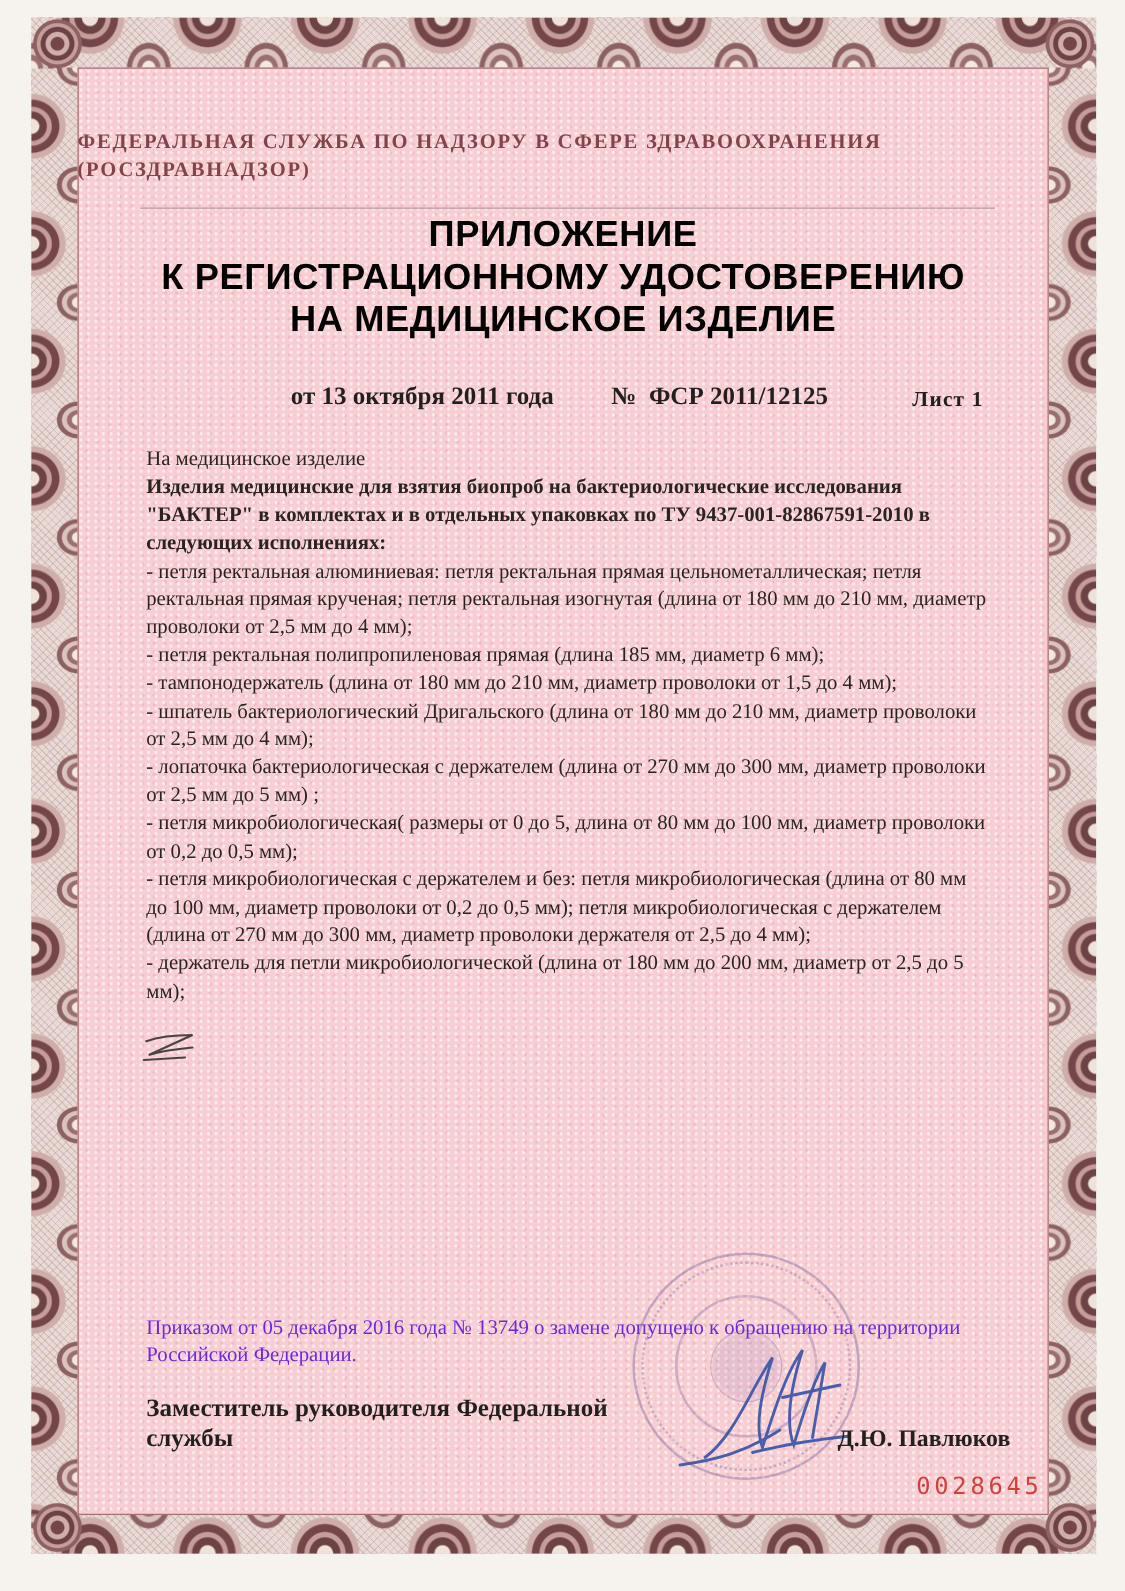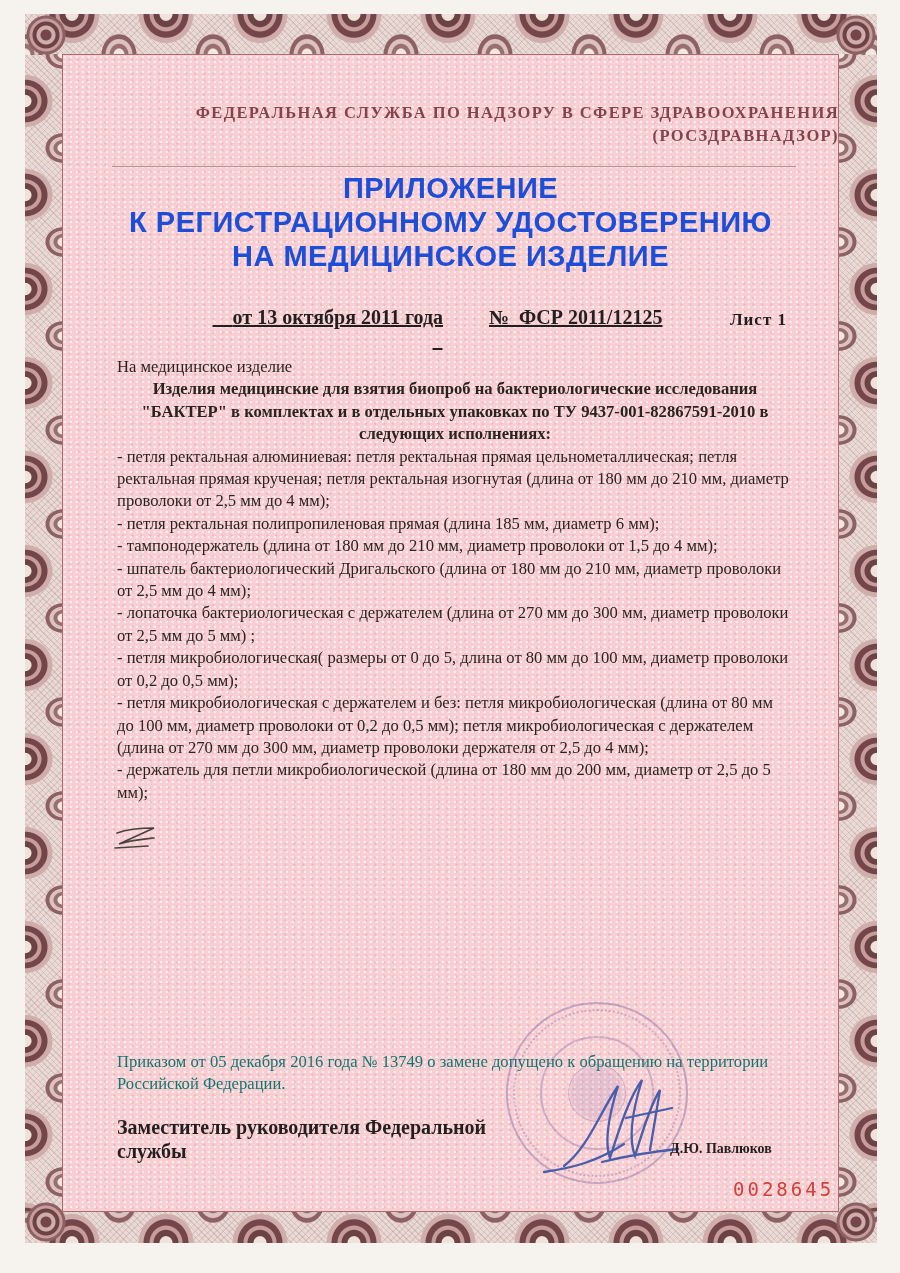--- a/index.html
+++ b/index.html
@@ -56,53 +56,53 @@
       radial-gradient(circle at 30% 40%, rgba(255,240,240,.9) 0 1px, rgba(0,0,0,0) 1.6px),
       radial-gradient(circle at 70% 65%, rgba(238,183,191,.8) 0 1px, rgba(0,0,0,0) 1.6px);
     background-size:6px 5px, 9px 7px;
     border:1px solid #aa6c70;
     box-sizing:border-box;
   }
 
   
   .abs{position:absolute;}
   .agency{
-    left:62px;top:101px;width:777px;text-align:right;
+    left:62px;top:101px;width:777px;text-align:left;
     color:#82444a;font-size:16.5px;font-weight:bold;letter-spacing:1.4px;line-height:23px;
   }
   .rule{left:112px;top:166px;width:684px;height:1px;background:#b59a95;}
   .title{
     left:62px;top:171px;width:777px;text-align:center;
-    color:#1d4ed8;font-family:"Liberation Sans", sans-serif;font-weight:bold;
+    color:#000000;font-family:"Liberation Sans", sans-serif;font-weight:bold;
     font-size:29px;line-height:34px;letter-spacing:.5px;
   }
   .dateline{
     left:62px;top:283px;width:751px;text-align:center;
-    color:#221f1e;font-weight:bold;font-size:20px;white-space:pre-wrap;text-decoration:underline;
+    color:#221f1e;font-weight:bold;font-size:20px;white-space:pre-wrap;
   }
   .dateline .gap{display:inline-block;width:46px;}
   .sheet{
     right:113px;top:310px;color:#221f1e;font-weight:bold;font-size:17px;letter-spacing:1px;
   }
   .bodytext{
     left:117px;top:356px;width:676px;
     color:#29241f;font-size:16.6px;line-height:22.4px;
   }
-  .bodytext .bold{font-weight:bold;text-align:center;}
+  .bodytext .bold{font-weight:bold;}
   .zmark{left:112px;top:824px;}
   .ordernote{
     left:117px;top:1051px;width:652px;
-    color:#0f766e;font-size:16.6px;line-height:22.4px;
+    color:#6d28d9;font-size:16.6px;line-height:22.4px;
   }
   .signer{
     left:117px;top:1116px;width:420px;
     color:#221f1e;font-weight:bold;font-size:20px;line-height:23.5px;
   }
   .signername{
-    left:670px;top:1141px;color:#221f1e;font-weight:bold;font-size:14px;white-space:nowrap;
+    left:670px;top:1141px;color:#221f1e;font-weight:bold;font-size:19px;white-space:nowrap;
   }
   .serial{
     left:733px;top:1178px;color:#d0413a;
     font-family:"DejaVu Sans Mono", monospace;font-size:19px;letter-spacing:3px;
   }
 
   
   .stamp{
     left:506px;top:1002px;width:178px;height:178px;border-radius:50%;
     border:2px solid rgba(108,86,158,.38);

